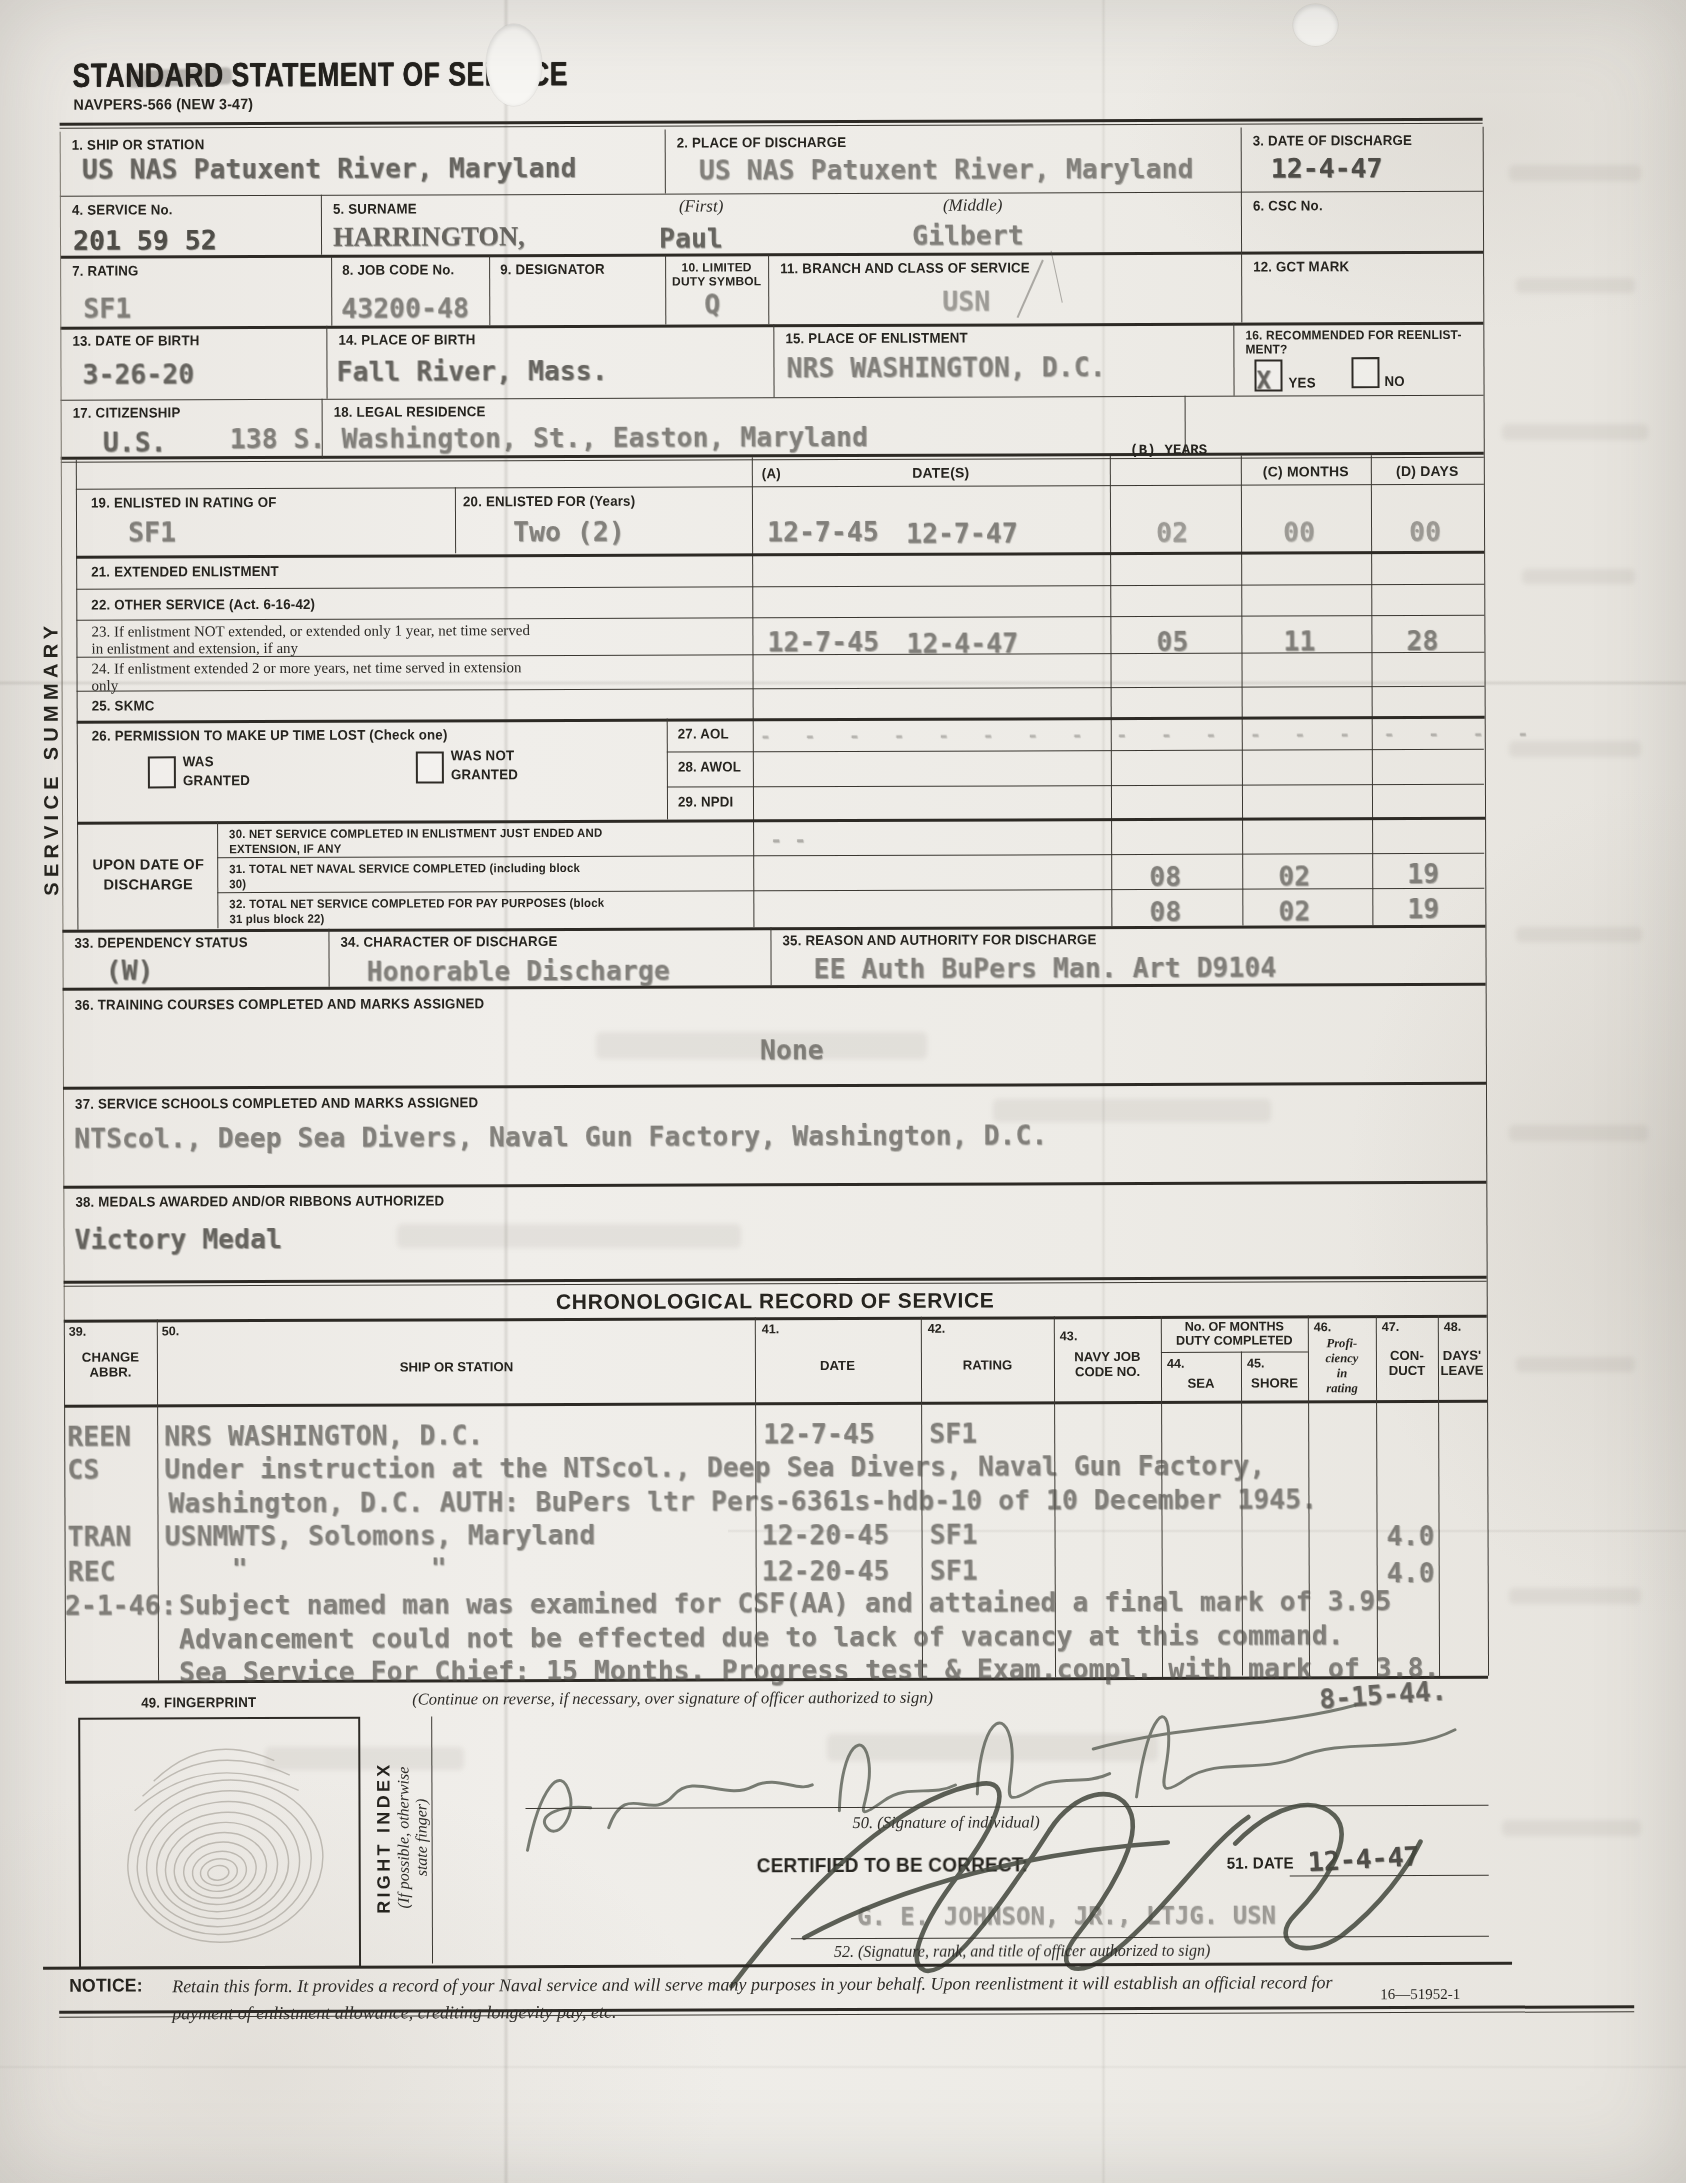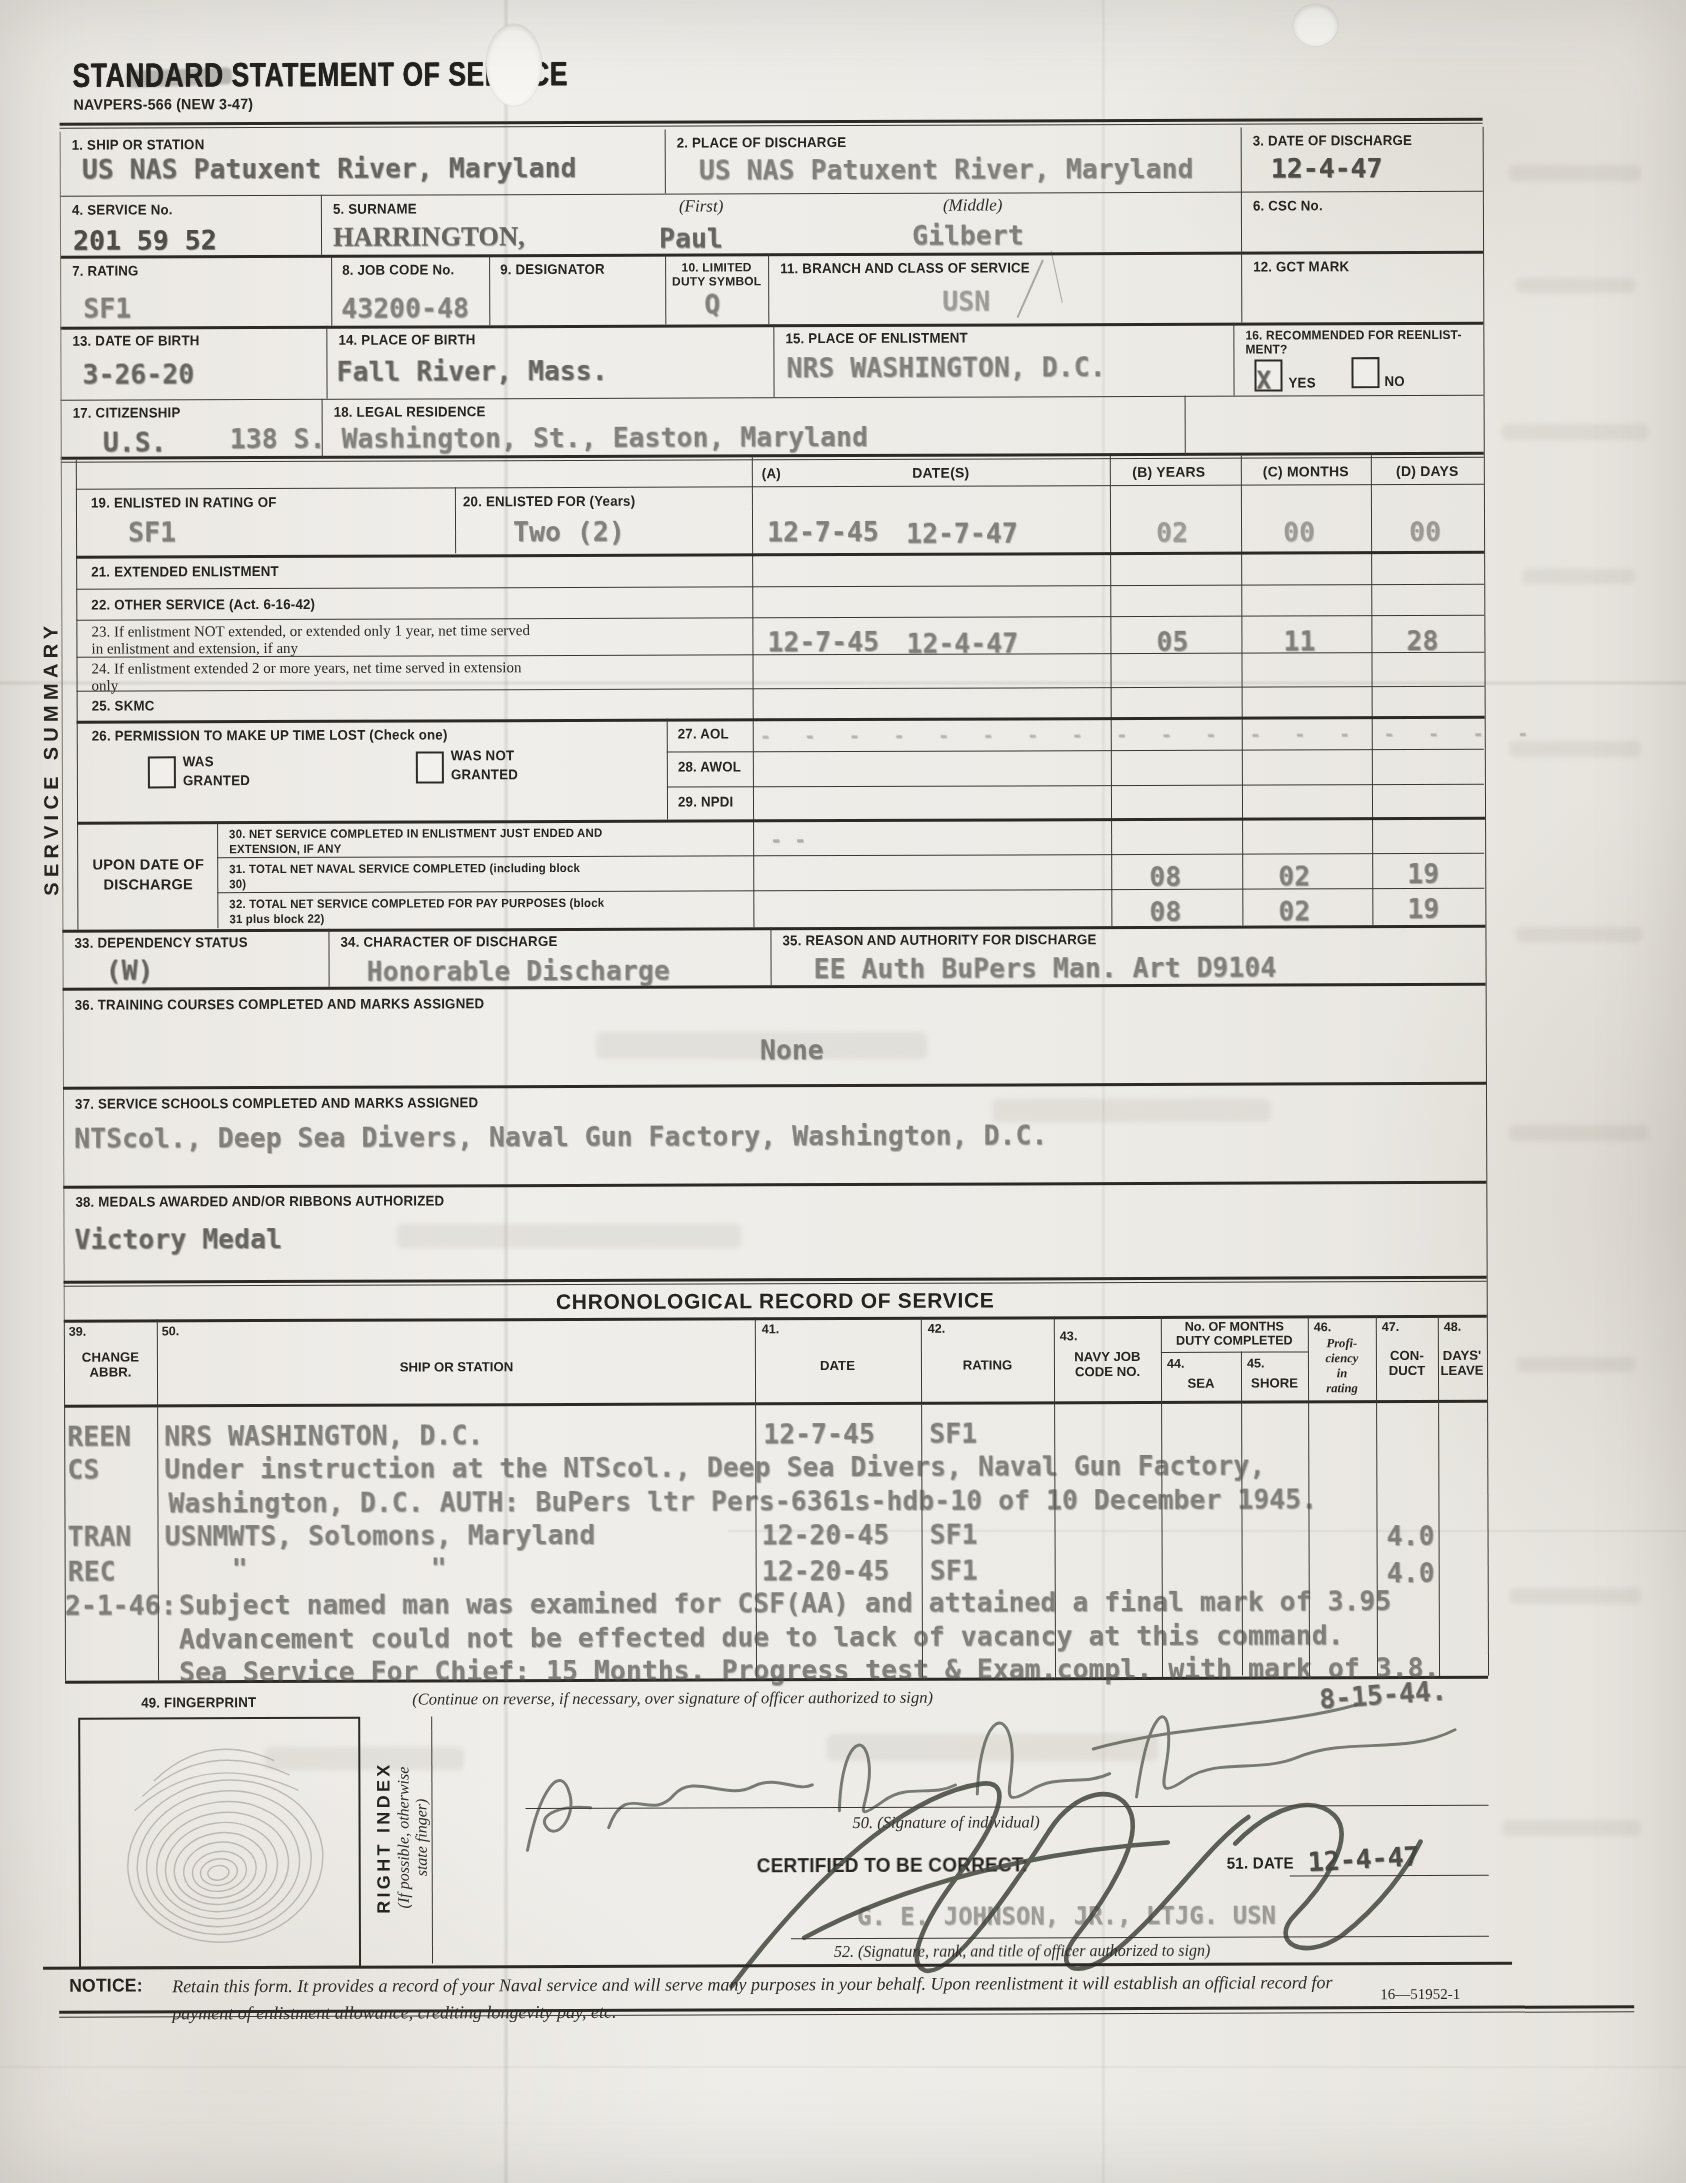--- a/index.html
+++ b/index.html
@@ -159,21 +159,21 @@
   <div class="hline" style="left:668px;top:786px;width:817px;"></div>
   <div class="hline hv" style="left:78px;top:819px;width:1408px;"></div>
   <div class="vline" style="left:218px;top:819px;height:107px;"></div>
   <div class="hline" style="left:218px;top:855px;width:1267px;"></div>
   <div class="hline" style="left:218px;top:890px;width:1267px;"></div>
   <div class="hline hv" style="left:63px;top:927px;width:1423px;"></div>
 
   <div class="vert" style="left:41px;top:893px;font-weight:bold;font-size:20px;letter-spacing:5.3px;color:#26241f;">SERVICE SUMMARY</div>
   <div class="lbl" style="left:764px;top:465px;">(A)</div>
   <div class="lbl lbl-c" style="left:827px;top:465px;width:232px;">DATE(S)</div>
-  <div class="lbl lbl-c" style="left:1112px;top:465px;width:118px;">(B) YEARS</div>
+  <div class="lbl lbl-c" style="left:1112px;top:443px;width:118px;font-family:Liberation Mono, monospace;">(B) YEARS</div>
   <div class="lbl lbl-c" style="left:1243px;top:465px;width:130px;">(C) MONTHS</div>
   <div class="lbl lbl-c" style="left:1373px;top:465px;width:113px;">(D) DAYS</div>
 
   <div class="lbl" style="left:93px;top:492px;">19. ENLISTED IN RATING OF</div>
   <div class="lbl" style="left:465px;top:492px;">20. ENLISTED FOR (Years)</div>
   <div class="typed fade2" style="left:130px;top:514px;">SF1</div>
   <div class="typed fade2" style="left:515px;top:515px;">Two (2)</div>
   <div class="typed fade2" style="left:769px;top:516px;">12-7-45</div>
   <div class="typed fade2" style="left:908px;top:518px;">12-7-47</div>
   <div class="typed fade3" style="left:1158px;top:518px;">02</div>

